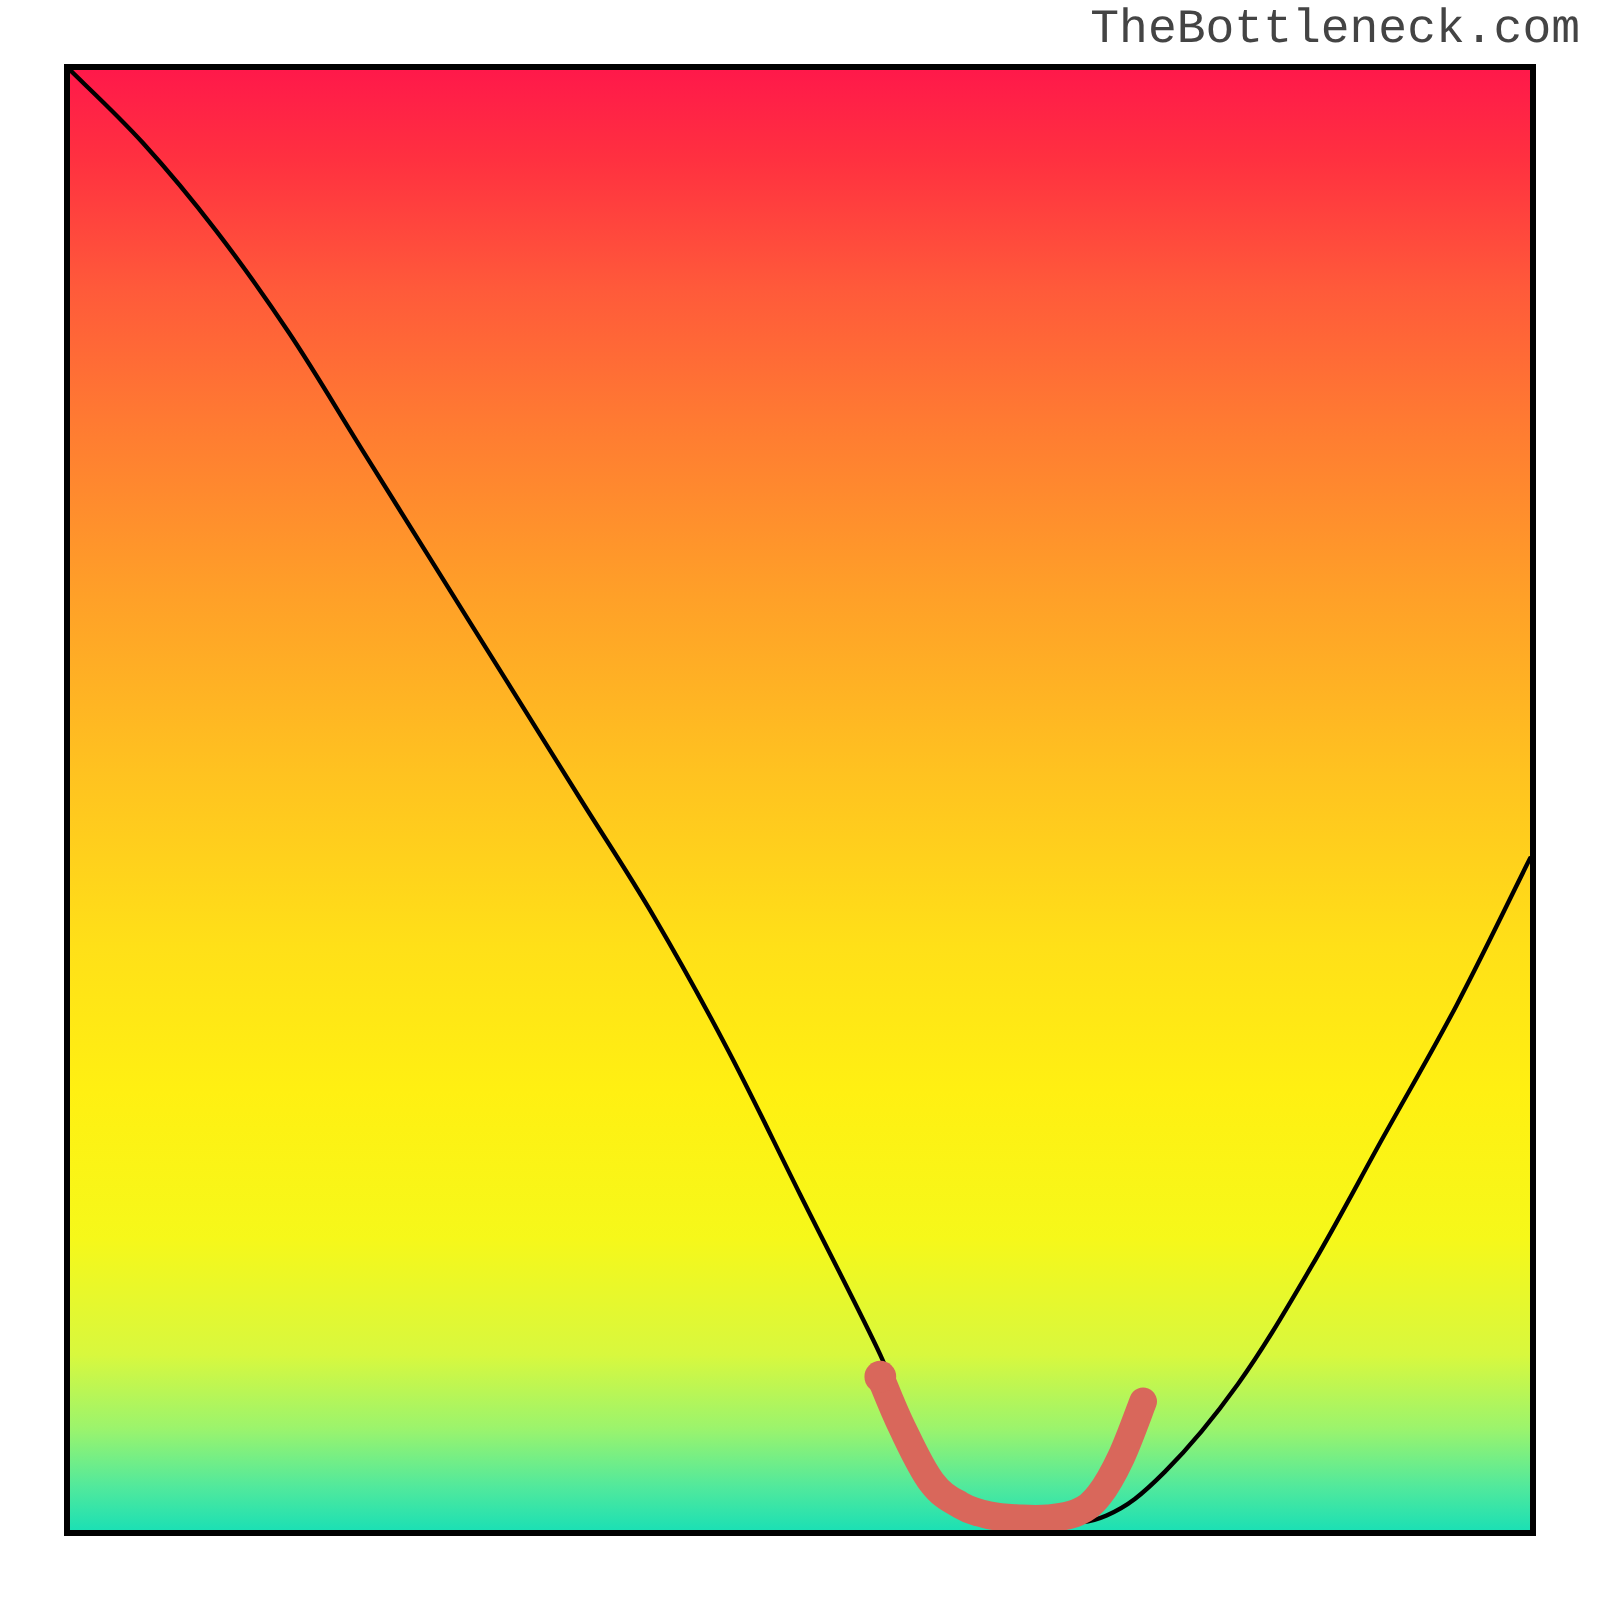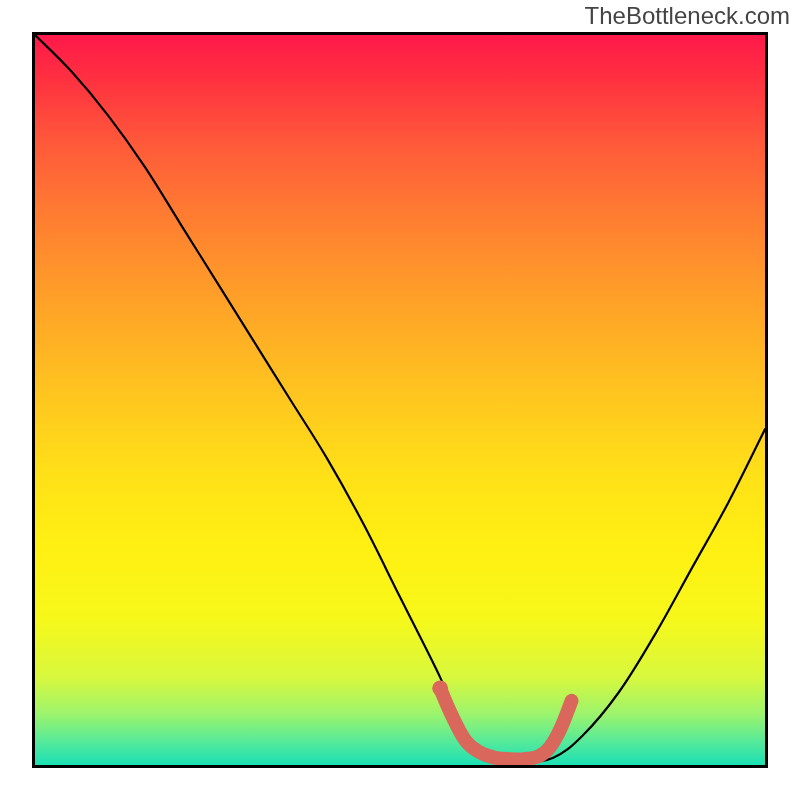--- a/index.html
+++ b/index.html
@@ -6,21 +6,21 @@
   html, body { width: 800px; height: 800px; overflow: hidden; background: #fff; }
   .chart {
     position: relative;
     width: 800px;
     height: 800px;
   }
   .watermark {
     position: absolute;
     top: 2px;
     right: 10px;
-    font-family: Liberation Sans, sans-serif;
+    font-family: Liberation Mono, monospace;
     font-size: 24px;
     color: #444;
     font-weight: 400;
     z-index: 10;
   }
   .plot-area {
     position: absolute;
     left: 32px;
     top: 32px;
     width: 736px;

